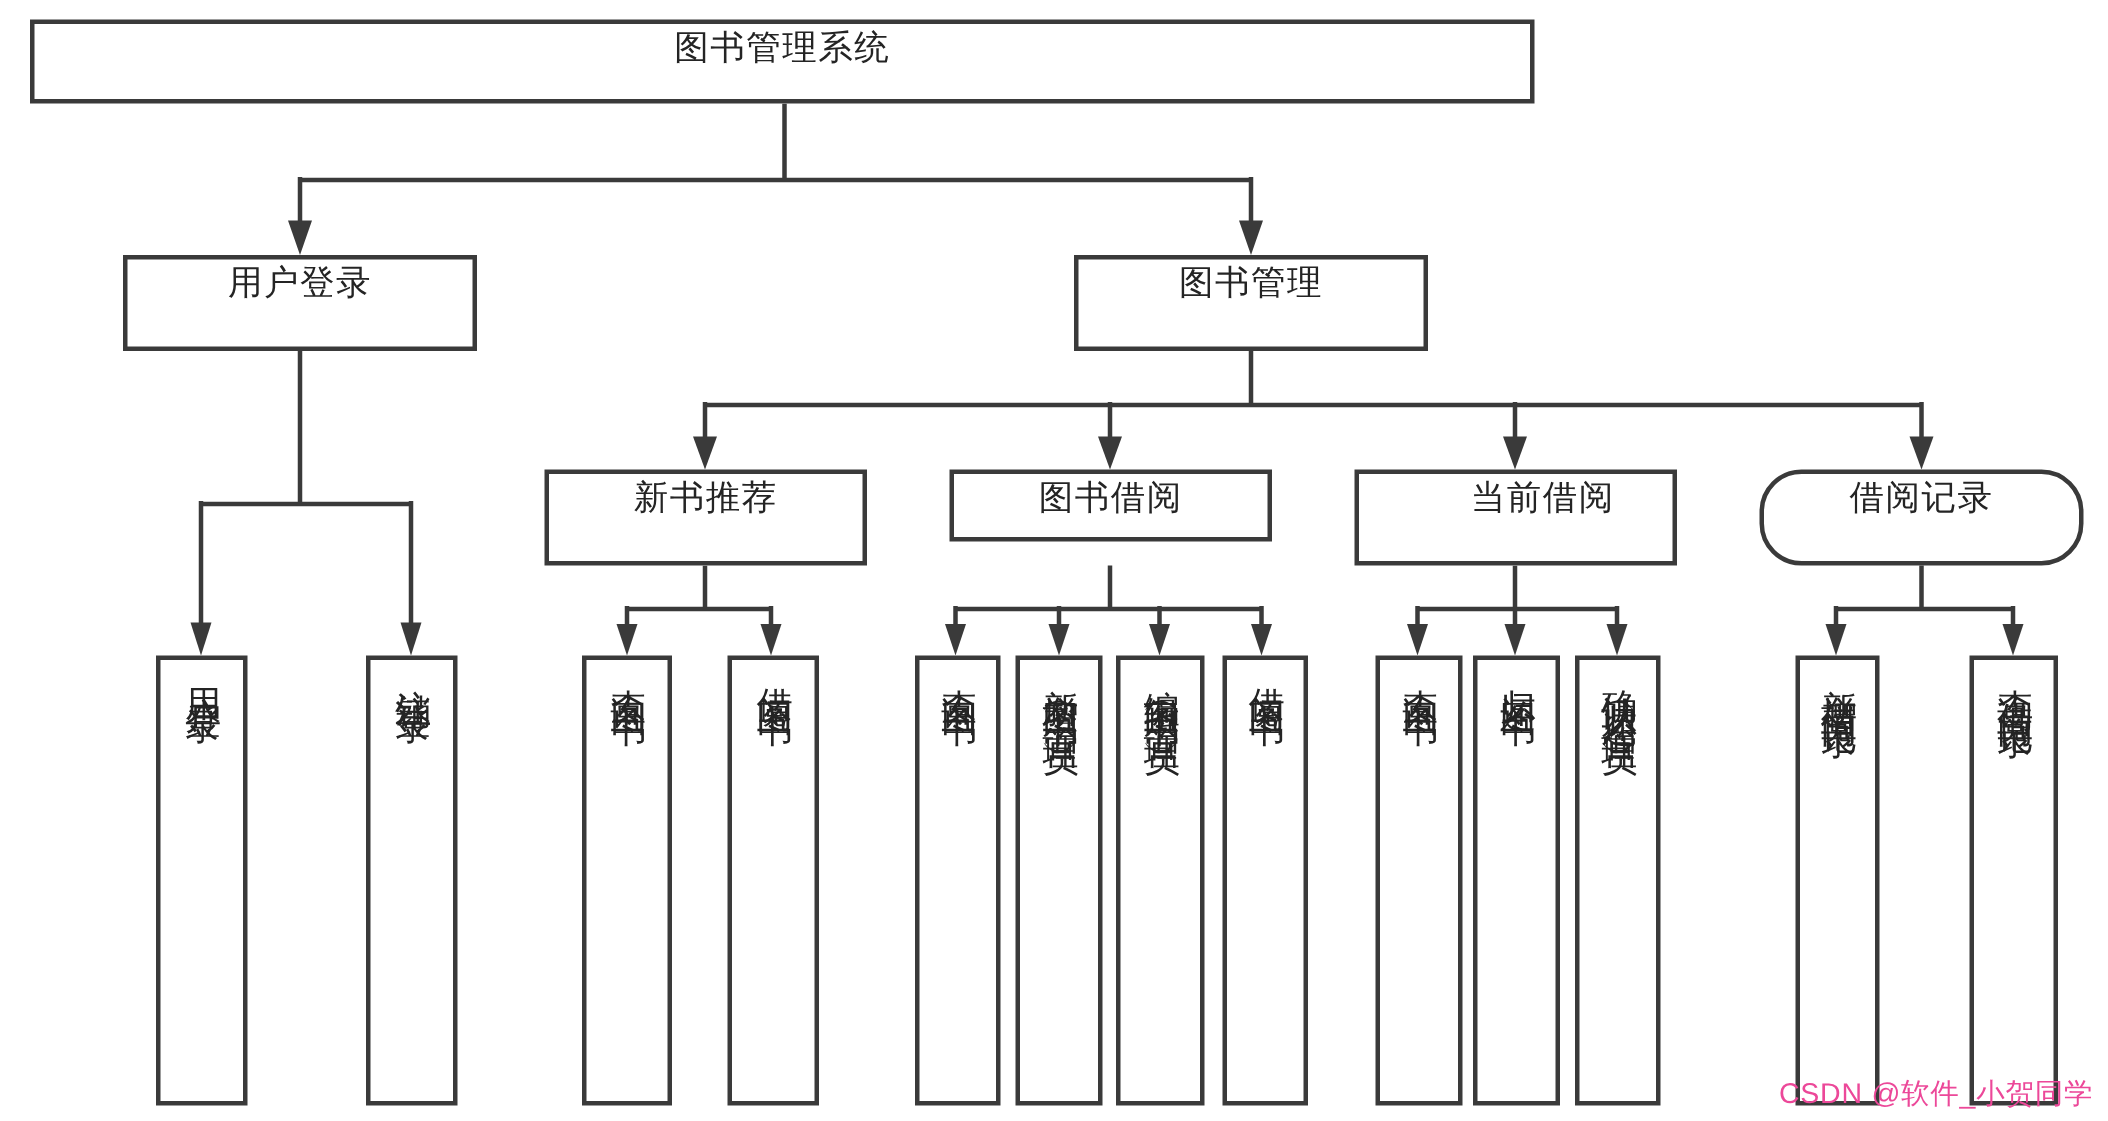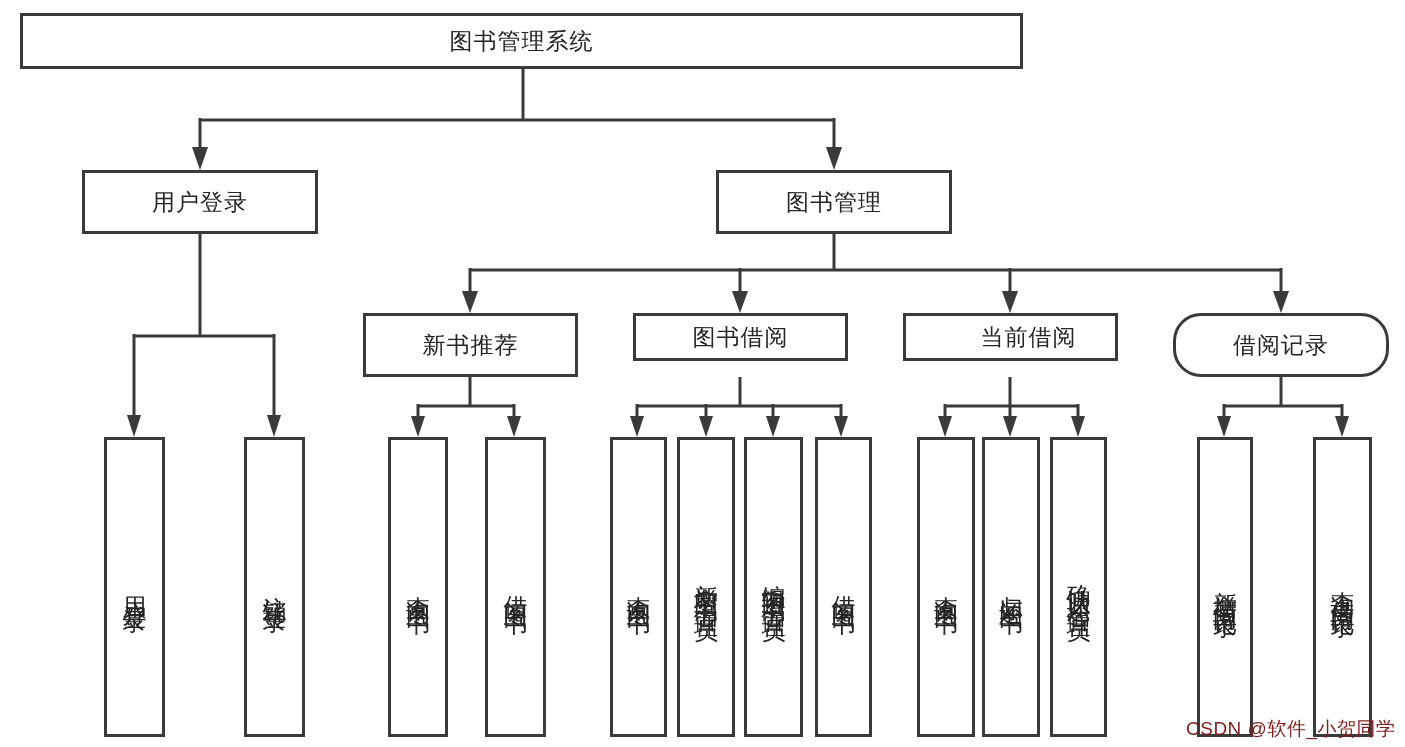--- a/index.html
+++ b/index.html
@@ -6,32 +6,32 @@
   html,body { background:#ffffff; }
   body { font-family:"Liberation Sans","DejaVu Sans",sans-serif; }
   .canvas {
     position:relative; width:1405px; height:747px;
     background:#ffffff; overflow:hidden;
   }
   .svg-layer { position:absolute; left:0; top:0; width:1405px; height:747px; }
   .node {
     position:absolute; background:#ffffff;
     border:3px solid #3a3a3a;
-    display:flex; align-items:center; justify-content:center;
+    display:flex; justify-content:center;
     color:#242424;
   }
   .h-label { font-size:23px; letter-spacing:1px; white-space:nowrap; }
   .v-label {
     writing-mode:vertical-rl;
     font-size:24px; letter-spacing:5px; line-height:1;
     white-space:nowrap;
   }
   .watermark {
     position:absolute; left:1186px; top:716px;
-    font-size:19px; color:#7f1d1d; letter-spacing:0.5px;
+    font-size:19px; color:#ec4899; letter-spacing:0.5px;
     white-space:nowrap; z-index:5;
   }
 </style>
 </head>
 <body>
 
 <div class="canvas">
 
   <svg class="svg-layer" viewBox="0 0 1405 747" xmlns="http://www.w3.org/2000/svg">
     <g stroke="#3a3a3a" stroke-width="3" fill="none">
@@ -83,21 +83,21 @@
   <div class="node" style="left:716px; top:170px; width:236px; height:64px;">
     <span class="h-label">图书管理</span>
   </div>
 
   <div class="node" style="left:363px; top:313px; width:215px; height:64px;">
     <span class="h-label">新书推荐</span>
   </div>
   <div class="node" style="left:633px; top:313px; width:215px; height:48px;">
     <span class="h-label">图书借阅</span>
   </div>
-  <div class="node" style="left:903px; top:313px; width:215px; height:48px;padding-left:36px;">
+  <div class="node" style="left:903px; top:313px; width:215px; height:64px;padding-left:36px;">
     <span class="h-label">当前借阅</span>
   </div>
   <div class="node" style="left:1173px; top:313px; width:216px; height:64px;border-radius:28px;">
     <span class="h-label">借阅记录</span>
   </div>
 
   <div class="node" style="left:104px; top:437px; width:61px; height:300px;">
     <span class="v-label">用户登录</span>
   </div>
   <div class="node" style="left:244px; top:437px; width:61px; height:300px;">

